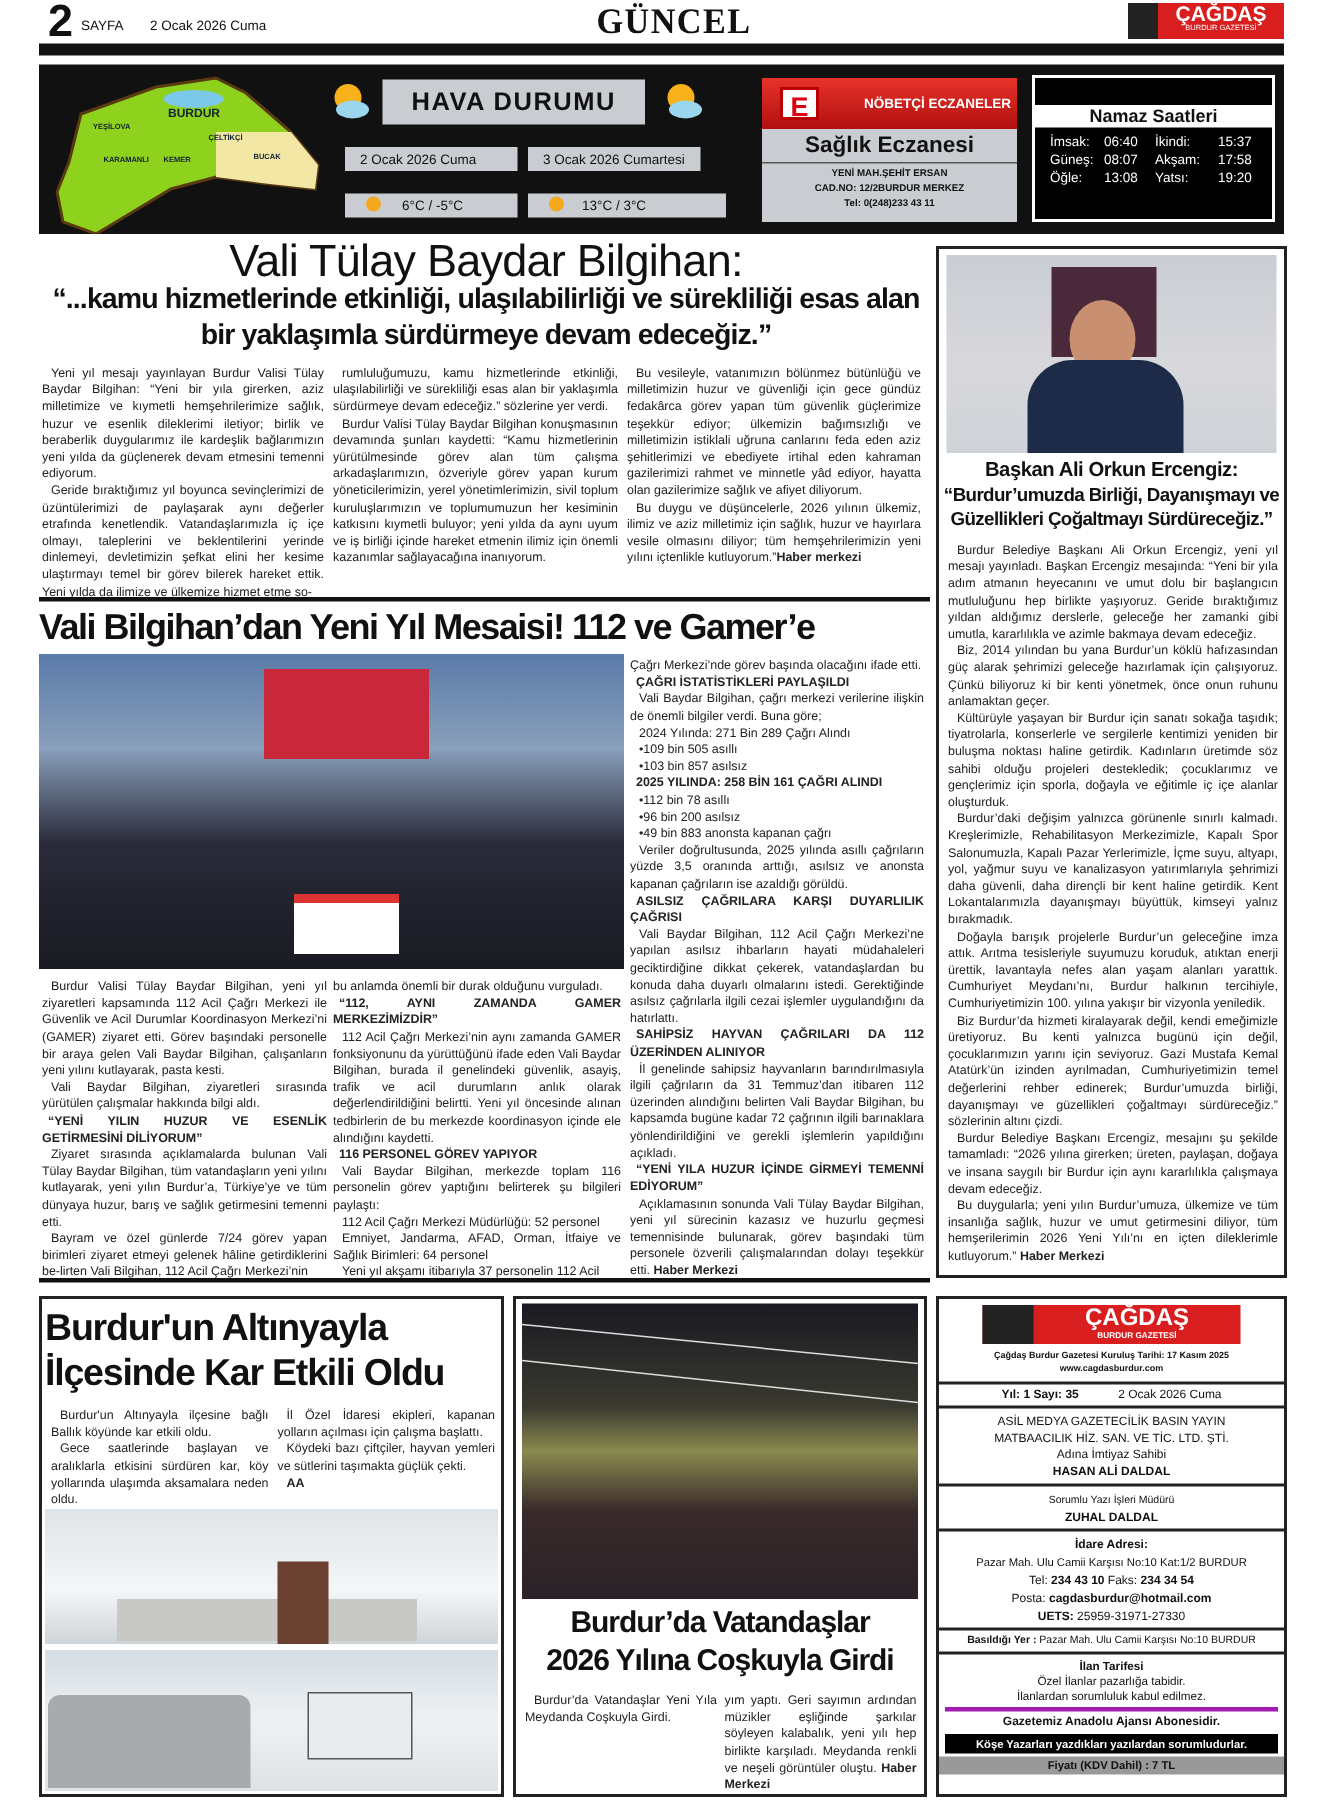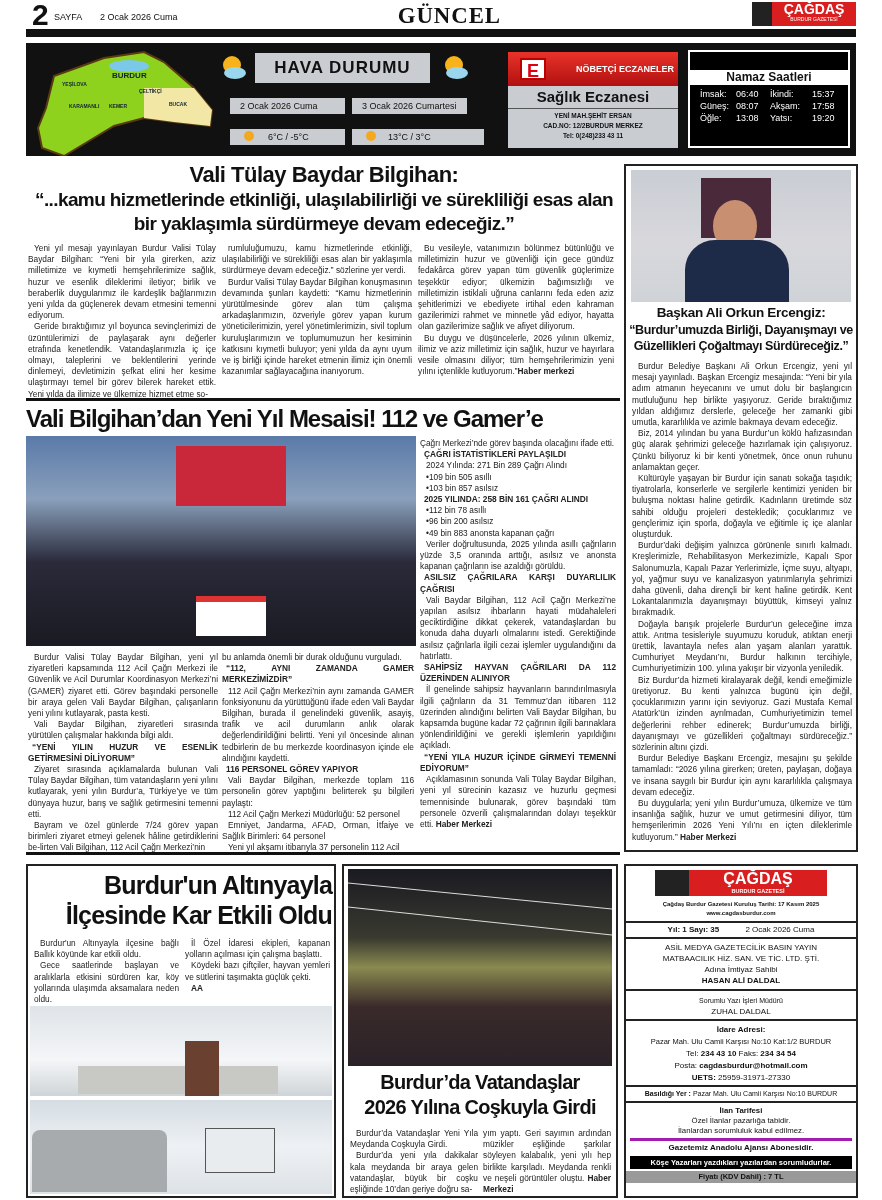--- a/index.html
+++ b/index.html
@@ -102,21 +102,21 @@
     <b>Akşam:</b>
       <span>17:58</span>
     <b>Öğle:</b>
       <span>13:08</span>
     <b>Yatsı:</b>
       <span>19:20</span>
   </div>
 </div>
 
 <div class="abs" style="left:28px;top:162px;width:592px;text-align:center">
-  <div style="font-weight:bold;font-size:22px;line-height:26px;letter-spacing:-0.5px">Vali Tülay Baydar Bilgihan:</div>
+  <div style="font-weight:normal;font-size:30px;line-height:26px;letter-spacing:-0.5px">Vali Tülay Baydar Bilgihan:</div>
   <div style="font-weight:900;font-size:19px;line-height:24px;letter-spacing:-0.6px">“...kamu hizmetlerinde etkinliği, ulaşılabilirliği ve sürekliliği esas alan bir yaklaşımla sürdürmeye devam edeceğiz.”</div>
 </div>
 <div class="abs body-text" style="left:28px;top:243px;width:188px">
   <p>Yeni yıl mesajı yayınlayan Burdur Valisi Tülay Baydar Bilgihan: “Yeni bir yıla girerken, aziz milletimize ve kıymetli hemşehrilerimize sağlık, huzur ve esenlik dileklerimi iletiyor; birlik ve beraberlik duygularımız ile kardeşlik bağlarımızın yeni yılda da güçlenerek devam etmesini temenni ediyorum.</p>
   <p>Geride bıraktığımız yıl boyunca sevinçlerimizi de üzüntülerimizi de paylaşarak aynı değerler etrafında kenetlendik. Vatandaşlarımızla iç içe olmayı, taleplerini ve beklentilerini yerinde dinlemeyi, devletimizin şefkat elini her kesime ulaştırmayı temel bir görev bilerek hareket ettik. Yeni yılda da ilimize ve ülkemize hizmet etme so-</p>
 </div>
 <div class="abs body-text" style="left:222px;top:243px;width:190px">
   <p>rumluluğumuzu, kamu hizmetlerinde etkinliği, ulaşılabilirliği ve sürekliliği esas alan bir yaklaşımla sürdürmeye devam edeceğiz.” sözlerine yer verdi.</p>
   <p>Burdur Valisi Tülay Baydar Bilgihan konuşmasının devamında şunları kaydetti: “Kamu hizmetlerinin yürütülmesinde görev alan tüm çalışma arkadaşlarımızın, özveriyle görev yapan kurum yöneticilerimizin, yerel yönetimlerimizin, sivil toplum kuruluşlarımızın ve toplumumuzun her kesiminin katkısını kıymetli buluyor; yeni yılda da aynı uyum ve iş birliği içinde hareket etmenin ilimiz için önemli kazanımlar sağlayacağına inanıyorum.</p>
 </div>
@@ -144,20 +144,21 @@
   <p>112 Acil Çağrı Merkezi’nin aynı zamanda GAMER fonksiyonunu da yürüttüğünü ifade eden Vali Baydar Bilgihan, burada il genelindeki güvenlik, asayiş, trafik ve acil durumların anlık olarak değerlendirildiğini belirtti. Yeni yıl öncesinde alınan tedbirlerin de bu merkezde koordinasyon içinde ele alındığını kaydetti.</p>
   <p class="sub">116 PERSONEL GÖREV YAPIYOR</p>
   <p>Vali Baydar Bilgihan, merkezde toplam 116 personelin görev yaptığını belirterek şu bilgileri paylaştı:</p>
   <p>112 Acil Çağrı Merkezi Müdürlüğü: 52 personel</p>
   <p>Emniyet, Jandarma, AFAD, Orman, İtfaiye ve Sağlık Birimleri: 64 personel</p>
   <p>Yeni yıl akşamı itibarıyla 37 personelin 112 Acil</p>
 </div>
 <div class="abs body-text" style="left:420px;top:438px;width:196px">
   <div>Çağrı Merkezi’nde görev başında olacağını ifade etti.</div>
   <p class="sub">ÇAĞRI İSTATİSTİKLERİ PAYLAŞILDI</p>
+  <p>Vali Baydar Bilgihan, çağrı merkezi verilerine ilişkin de önemli bilgiler verdi. Buna göre;</p>
   <p>2024 Yılında: 271 Bin 289 Çağrı Alındı</p>
   <p>•109 bin 505 asıllı</p>
   <p>•103 bin 857 asılsız</p>
   <p class="sub">2025 YILINDA: 258 BİN 161 ÇAĞRI ALINDI</p>
   <p>•112 bin 78 asıllı</p>
   <p>•96 bin 200 asılsız</p>
   <p>•49 bin 883 anonsta kapanan çağrı</p>
   <p>Veriler doğrultusunda, 2025 yılında asıllı çağrıların yüzde 3,5 oranında arttığı, asılsız ve anonsta kapanan çağrıların ise azaldığı görüldü.</p>
   <p class="sub">ASILSIZ ÇAĞRILARA KARŞI DUYARLILIK ÇAĞRISI</p>
   <p>Vali Baydar Bilgihan, 112 Acil Çağrı Merkezi’ne yapılan asılsız ihbarların hayati müdahaleleri geciktirdiğine dikkat çekerek, vatandaşlardan bu konuda daha duyarlı olmalarını istedi. Gerektiğinde asılsız çağrılarla ilgili cezai işlemler uygulandığını da hatırlattı.</p>
@@ -183,21 +184,21 @@
   <p>Biz, 2014 yılından bu yana Burdur’un köklü hafızasından güç alarak şehrimizi geleceğe hazırlamak için çalışıyoruz. Çünkü biliyoruz ki bir kenti yönetmek, önce onun ruhunu anlamaktan geçer.</p>
   <p>Kültürüyle yaşayan bir Burdur için sanatı sokağa taşıdık; tiyatrolarla, konserlerle ve sergilerle kentimizi yeniden bir buluşma noktası haline getirdik. Kadınların üretimde söz sahibi olduğu projeleri destekledik; çocuklarımız ve gençlerimiz için sporla, doğayla ve eğitimle iç içe alanlar oluşturduk.</p>
   <p>Burdur’daki değişim yalnızca görünenle sınırlı kalmadı. Kreşlerimizle, Rehabilitasyon Merkezimizle, Kapalı Spor Salonumuzla, Kapalı Pazar Yerlerimizle, İçme suyu, altyapı, yol, yağmur suyu ve kanalizasyon yatırımlarıyla şehrimizi daha güvenli, daha dirençli bir kent haline getirdik. Kent Lokantalarımızla dayanışmayı büyüttük, kimseyi yalnız bırakmadık.</p>
   <p>Doğayla barışık projelerle Burdur’un geleceğine imza attık. Arıtma tesisleriyle suyumuzu koruduk, atıktan enerji ürettik, lavantayla nefes alan yaşam alanları yarattık. Cumhuriyet Meydanı’nı, Burdur halkının tercihiyle, Cumhuriyetimizin 100. yılına yakışır bir vizyonla yeniledik.</p>
   <p>Biz Burdur’da hizmeti kiralayarak değil, kendi emeğimizle üretiyoruz. Bu kenti yalnızca bugünü için değil, çocuklarımızın yarını için seviyoruz. Gazi Mustafa Kemal Atatürk’ün izinden ayrılmadan, Cumhuriyetimizin temel değerlerini rehber edinerek; Burdur’umuzda birliği, dayanışmayı ve güzellikleri çoğaltmayı sürdüreceğiz.” sözlerinin altını çizdi.</p>
   <p>Burdur Belediye Başkanı Ercengiz, mesajını şu şekilde tamamladı: “2026 yılına girerken; üreten, paylaşan, doğaya ve insana saygılı bir Burdur için aynı kararlılıkla çalışmaya devam edeceğiz.</p>
   <p><span>Bu duygularla; yeni yılın Burdur’umuza, ülkemize ve tüm insanlığa sağlık, huzur ve umut getirmesini diliyor, tüm hemşerilerimin 2026 Yeni Yılı’nı en içten dileklerimle kutluyorum.”</span>  <b>Haber Merkezi</b></p>
 </div>
 
 <div class="abs box" style="left:26px;top:864px;width:310px;height:334px"></div>
-<div class="abs" style="left:30px;top:870px;width:302px;text-align:right;font-weight:900;font-size:25px;line-height:30px;letter-spacing:-0.8px">
+<div class="abs" style="left:30px;top:870px;width:302px;text-align:left;font-weight:900;font-size:25px;line-height:30px;letter-spacing:-0.8px">
   <div>Burdur'un Altınyayla</div>
   <div>İlçesinde Kar Etkili Oldu</div>
 </div>
 <div class="abs body-text" style="left:34px;top:938px;width:145px">
   <p>Burdur'un Altınyayla ilçesine bağlı Ballık köyünde kar etkili oldu.</p>
   <p>Gece saatlerinde başlayan ve aralıklarla etkisini sürdüren kar, köy yollarında ulaşımda aksamalara neden oldu.</p>
 </div>
 <div class="abs body-text" style="left:185px;top:938px;width:145px">
   <p>İl Özel İdaresi ekipleri, kapanan yolların açılması için çalışma başlattı.</p>
   <p>Köydeki bazı çiftçiler, hayvan yemleri ve sütlerini taşımakta güçlük çekti.</p>
@@ -218,21 +219,20 @@
     <polyline points="0,6 264,32" stroke="#ddd" fill="none"></polyline>
     <polyline points="0,30 264,58" stroke="#ddd" fill="none"></polyline>
   </svg>
 </div>
 <div class="abs" style="left:346px;top:1070px;width:268px;text-align:center;font-weight:900;font-size:20px;line-height:25px;letter-spacing:-0.7px">
   <div>Burdur’da Vatandaşlar</div>
   <div>2026 Yılına Coşkuyla Girdi</div>
 </div>
 <div class="abs body-text" style="left:350px;top:1128px;width:128px">
   <p>Burdur’da Vatandaşlar Yeni Yıla Meydanda Coşkuyla Girdi.</p>
-  <p>Burdur’da yeni yıla dakikalar kala meydanda bir araya gelen vatandaşlar, büyük bir coşku eşliğinde 10’dan geriye doğru sa-</p>
 </div>
 <div class="abs body-text" style="left:483px;top:1128px;width:128px">
   <div><span>yım yaptı. Geri sayımın ardından müzikler eşliğinde şarkılar söyleyen kalabalık, yeni yılı hep birlikte karşıladı. Meydanda renkli ve neşeli görüntüler oluştu.</span>  <b>Haber Merkezi</b></div>
 </div>
 
 <div class="abs box" style="left:624px;top:864px;width:234px;height:334px;font-size:8px">
   <div class="colophon-row" style="height:57px;padding-top:4px">
     <div style="margin:0 auto;width:172px;height:26px;background:#d81e1e;border-left:34px solid #222;color:#fff;font-weight:900;font-size:16px;line-height:18px">
       <div>ÇAĞDAŞ</div>
       <div style="font-size:5.5px;line-height:7px">BURDUR GAZETESİ</div>
@@ -245,21 +245,21 @@
     <span style="margin-left:24px">2 Ocak 2026 Cuma</span>
   </div>
   <div class="colophon-row" style="height:52px;padding-top:3px;line-height:11px">
     <div>ASİL MEDYA GAZETECİLİK BASIN YAYIN</div>
     <div>MATBAACILIK HİZ. SAN. VE TİC. LTD. ŞTİ.</div>
     <div>Adına İmtiyaz Sahibi</div>
     <div style="font-weight:bold">HASAN ALİ DALDAL</div>
   </div>
   <div class="colophon-row" style="height:30px;padding-top:4px;line-height:11px">
     <div style="font-size:7px">Sorumlu Yazı İşleri Müdürü</div>
-    <div style="font-weight:normal">ZUHAL DALDAL</div>
+    <div style="font-weight:bold">ZUHAL DALDAL</div>
   </div>
   <div class="colophon-row" style="height:66px;padding-top:3px;line-height:12px">
     <div style="font-weight:bold">İdare Adresi:</div>
     <div style="font-size:7.5px">Pazar Mah. Ulu Camii Karşısı No:10 Kat:1/2 BURDUR</div>
     <div><span>Tel:</span> <b>234 43 10</b> <span>Faks:</span> <b>234 34 54</b></div>
     <div><span>Posta:</span> <b>cagdasburdur@hotmail.com</b></div>
     <div><b>UETS:</b> <span>25959-31971-27330</span></div>
   </div>
   <div class="colophon-row" style="height:16px;line-height:14px;font-size:7px">
     <b>Basıldığı Yer :</b> <span>Pazar Mah. Ulu Camii Karşısı No:10 BURDUR</span>

